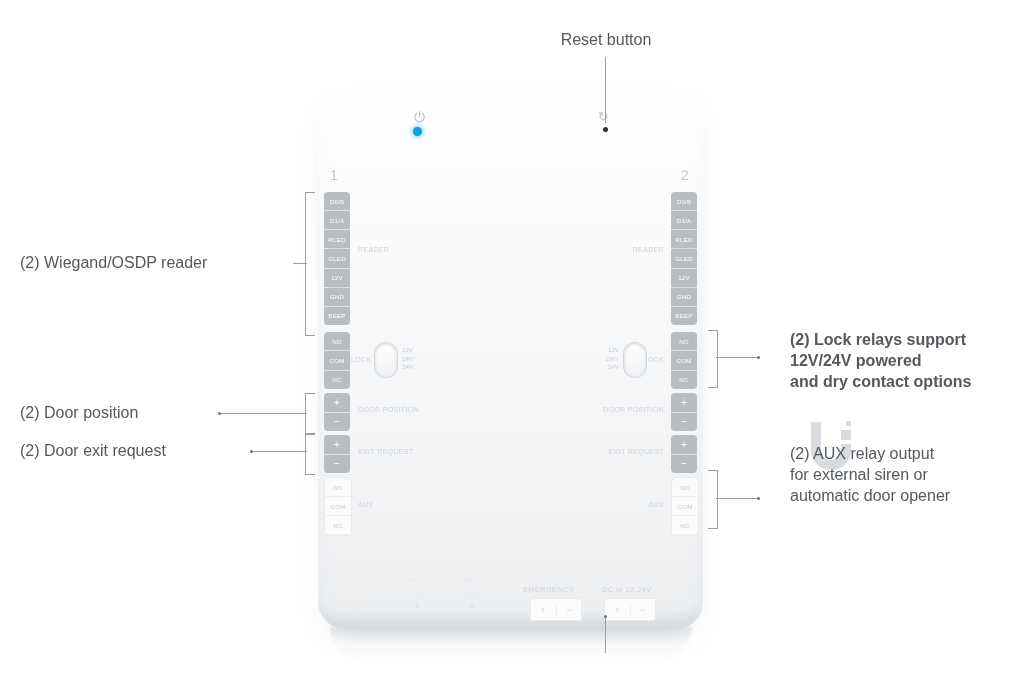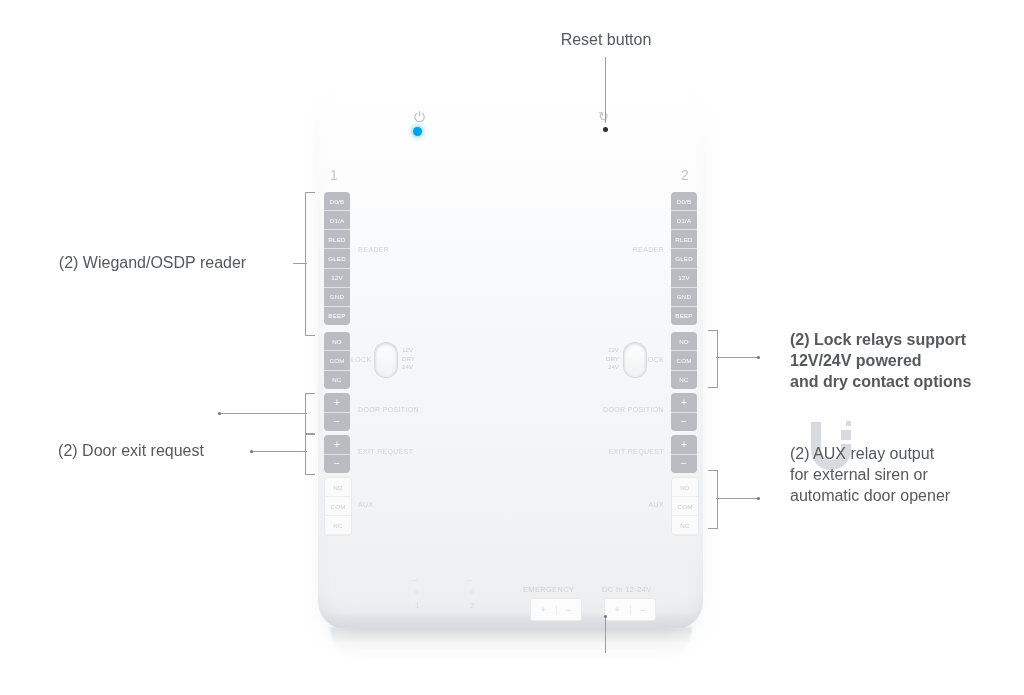--- a/index.html
+++ b/index.html
@@ -22,21 +22,21 @@
 
   
   .callout {
     position: absolute;
     color: #55595d;
     font-size: 16px;
     line-height: 21px;
     white-space: pre;
   }
   .callout.right { text-align: left; }
-  .callout.left  { text-align: center; }
+  .callout.left  { text-align: left; }
   .callout.center { text-align: center; }
 
   
   .lead-h {
     position: absolute;
     height: 1px;
     background: #9a9ea2;
   }
   .lead-v {
     position: absolute;
@@ -389,20 +389,21 @@
   <div class="callout center" style="left:506px; top:29px; width:200px;">Reset button</div>
   <div class="lead-v" style="left:605px; top:57px; height:66px;"></div>
 
   <div class="lead-v" style="left:605px; top:617px; height:36px;"></div>
   <div class="dot-cap" style="left:604px; top:615px;"></div>
 
   <div class="callout left" style="left:20px; top:252px; width:265px;">(2) Wiegand/OSDP reader</div>
   <div class="lead-h" style="left:293px; top:263px; width:14px;"></div>
   <div class="bracket left-side" style="left:305px; top:192px; width:9px; height:142px;"></div>
 
+  <div class="callout left" style="left:20px; top:402px; width:190px;">(2) Door position</div>
   <div class="dot-cap" style="left:218px; top:412px;"></div>
   <div class="lead-h" style="left:221px; top:413px; width:86px;"></div>
   <div class="bracket left-side" style="left:305px; top:393px; width:9px; height:39px;"></div>
 
   <div class="callout left" style="left:20px; top:440px; width:222px;">(2) Door exit request</div>
   <div class="dot-cap" style="left:250px; top:450px;"></div>
   <div class="lead-h" style="left:253px; top:451px; width:54px;"></div>
   <div class="bracket left-side" style="left:305px; top:434px; width:9px; height:39px;"></div>
 
   <div class="bracket right-side" style="left:708px; top:330px; width:9px; height:56px;"></div>

